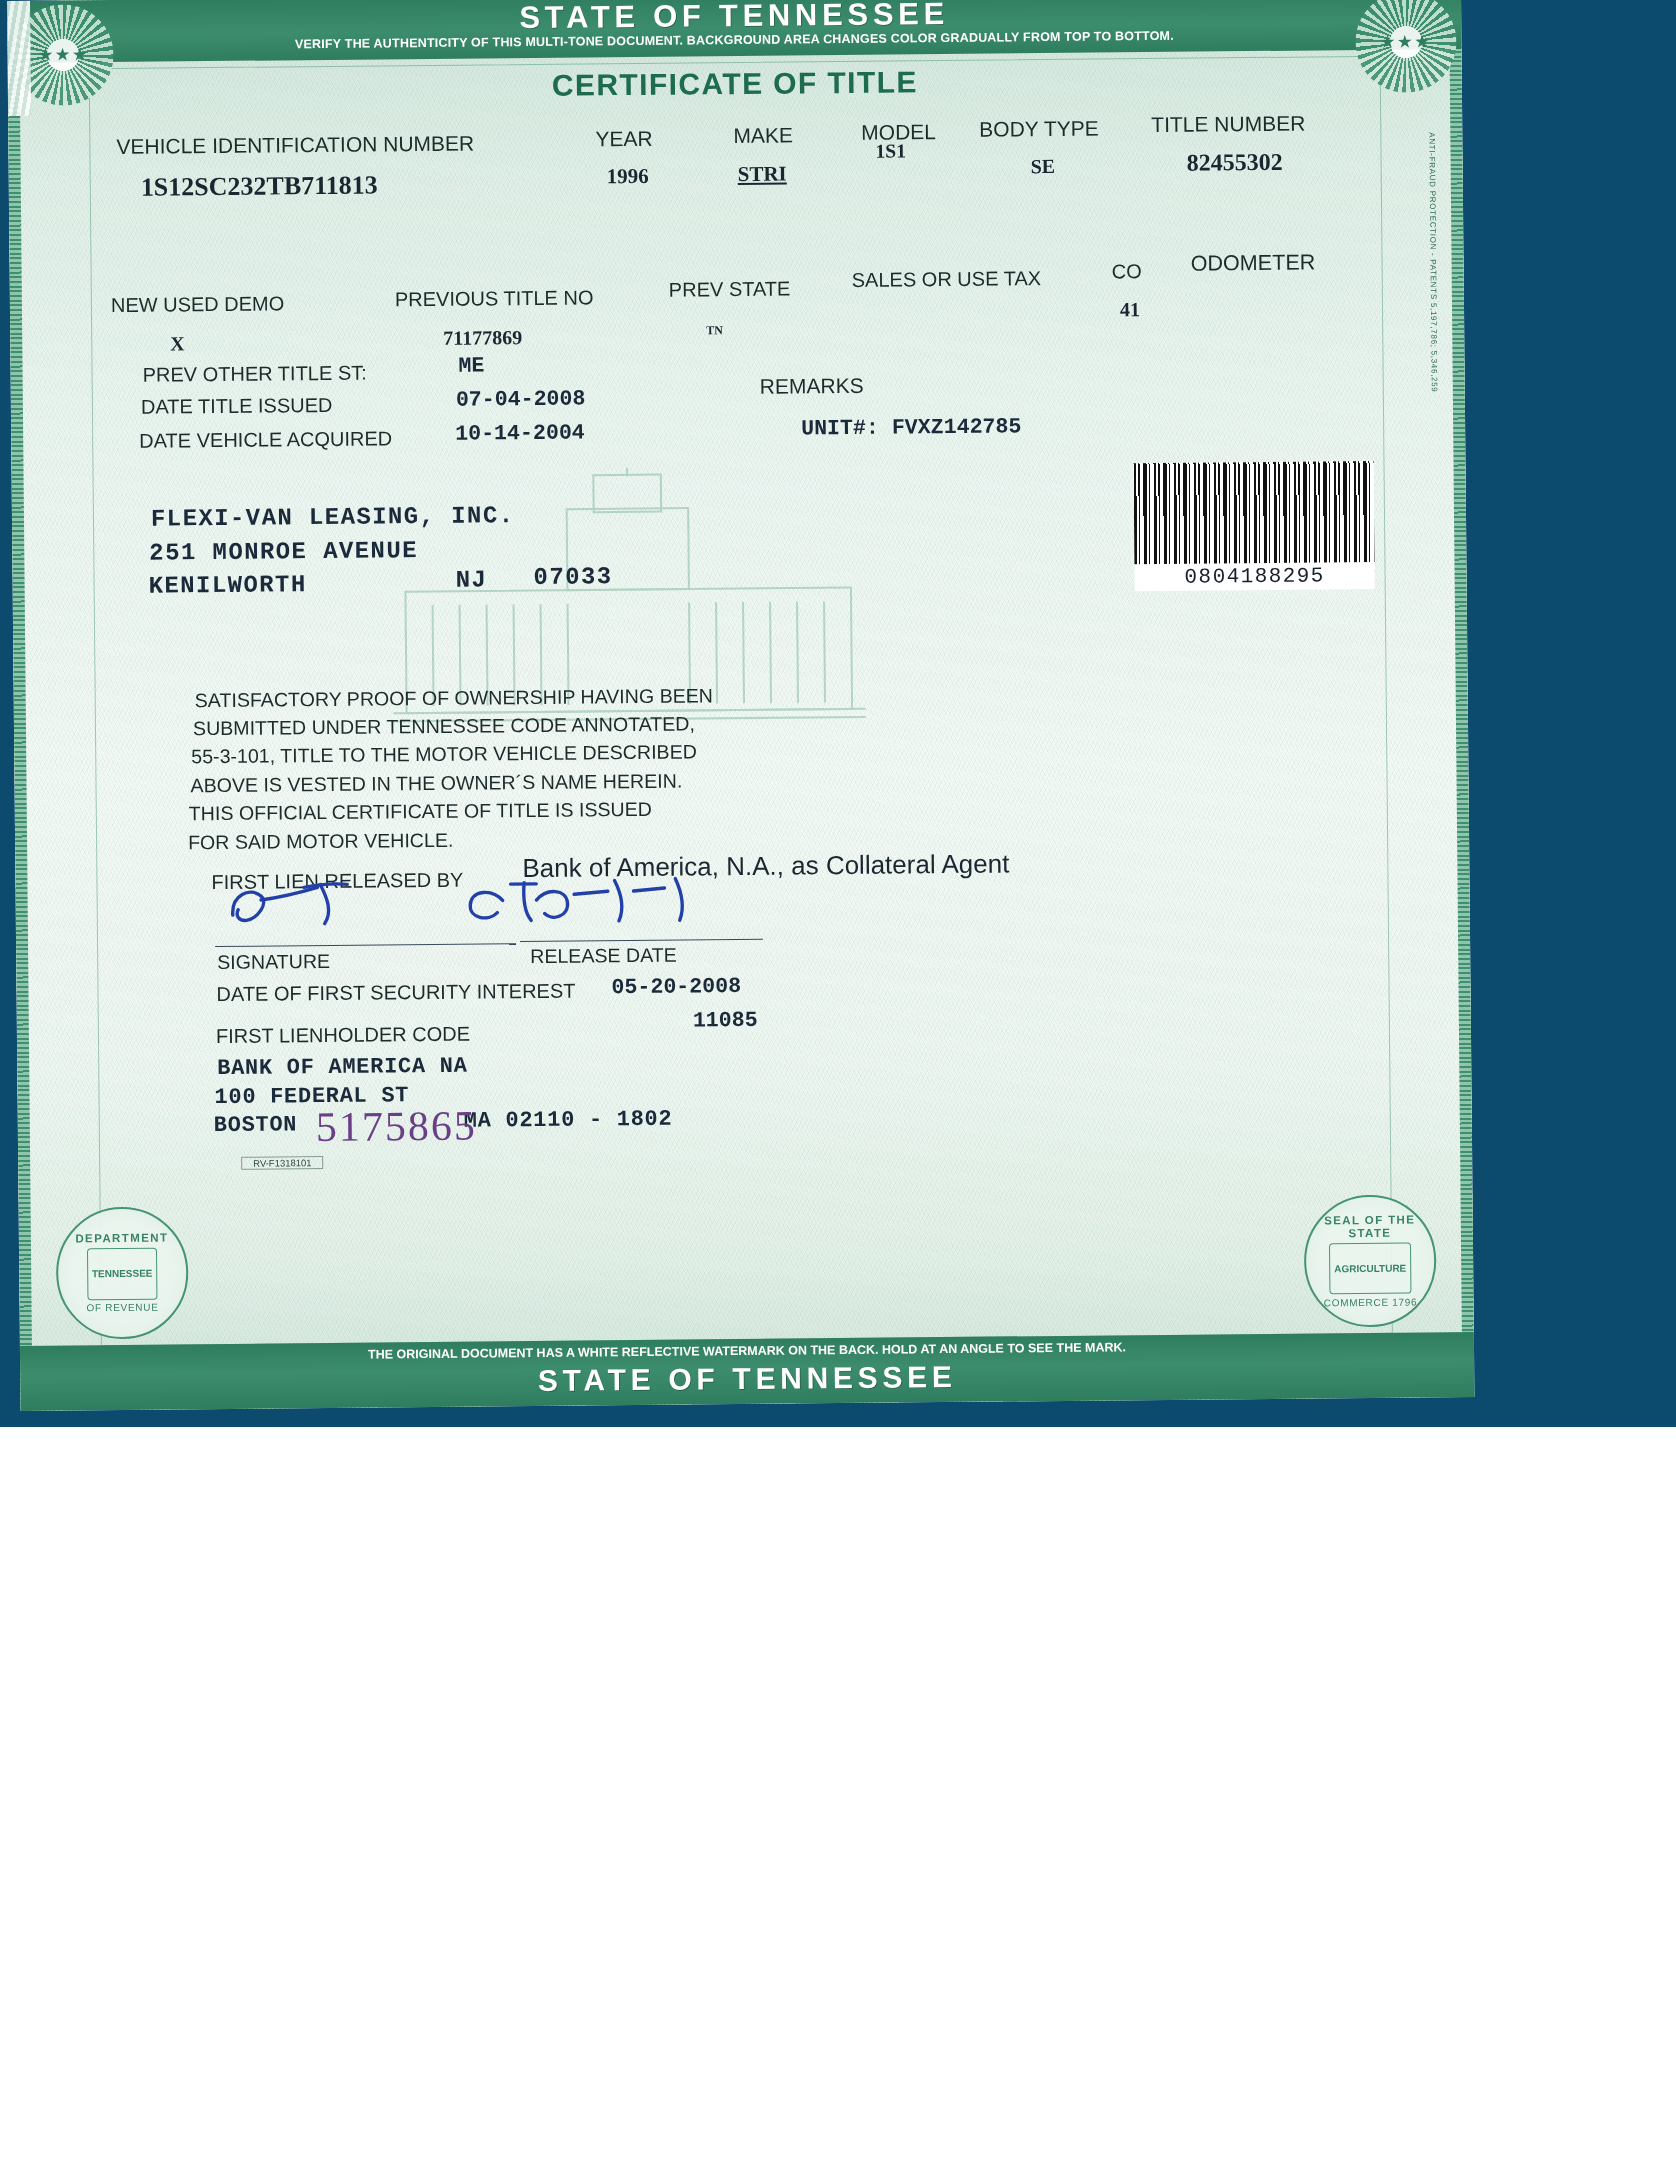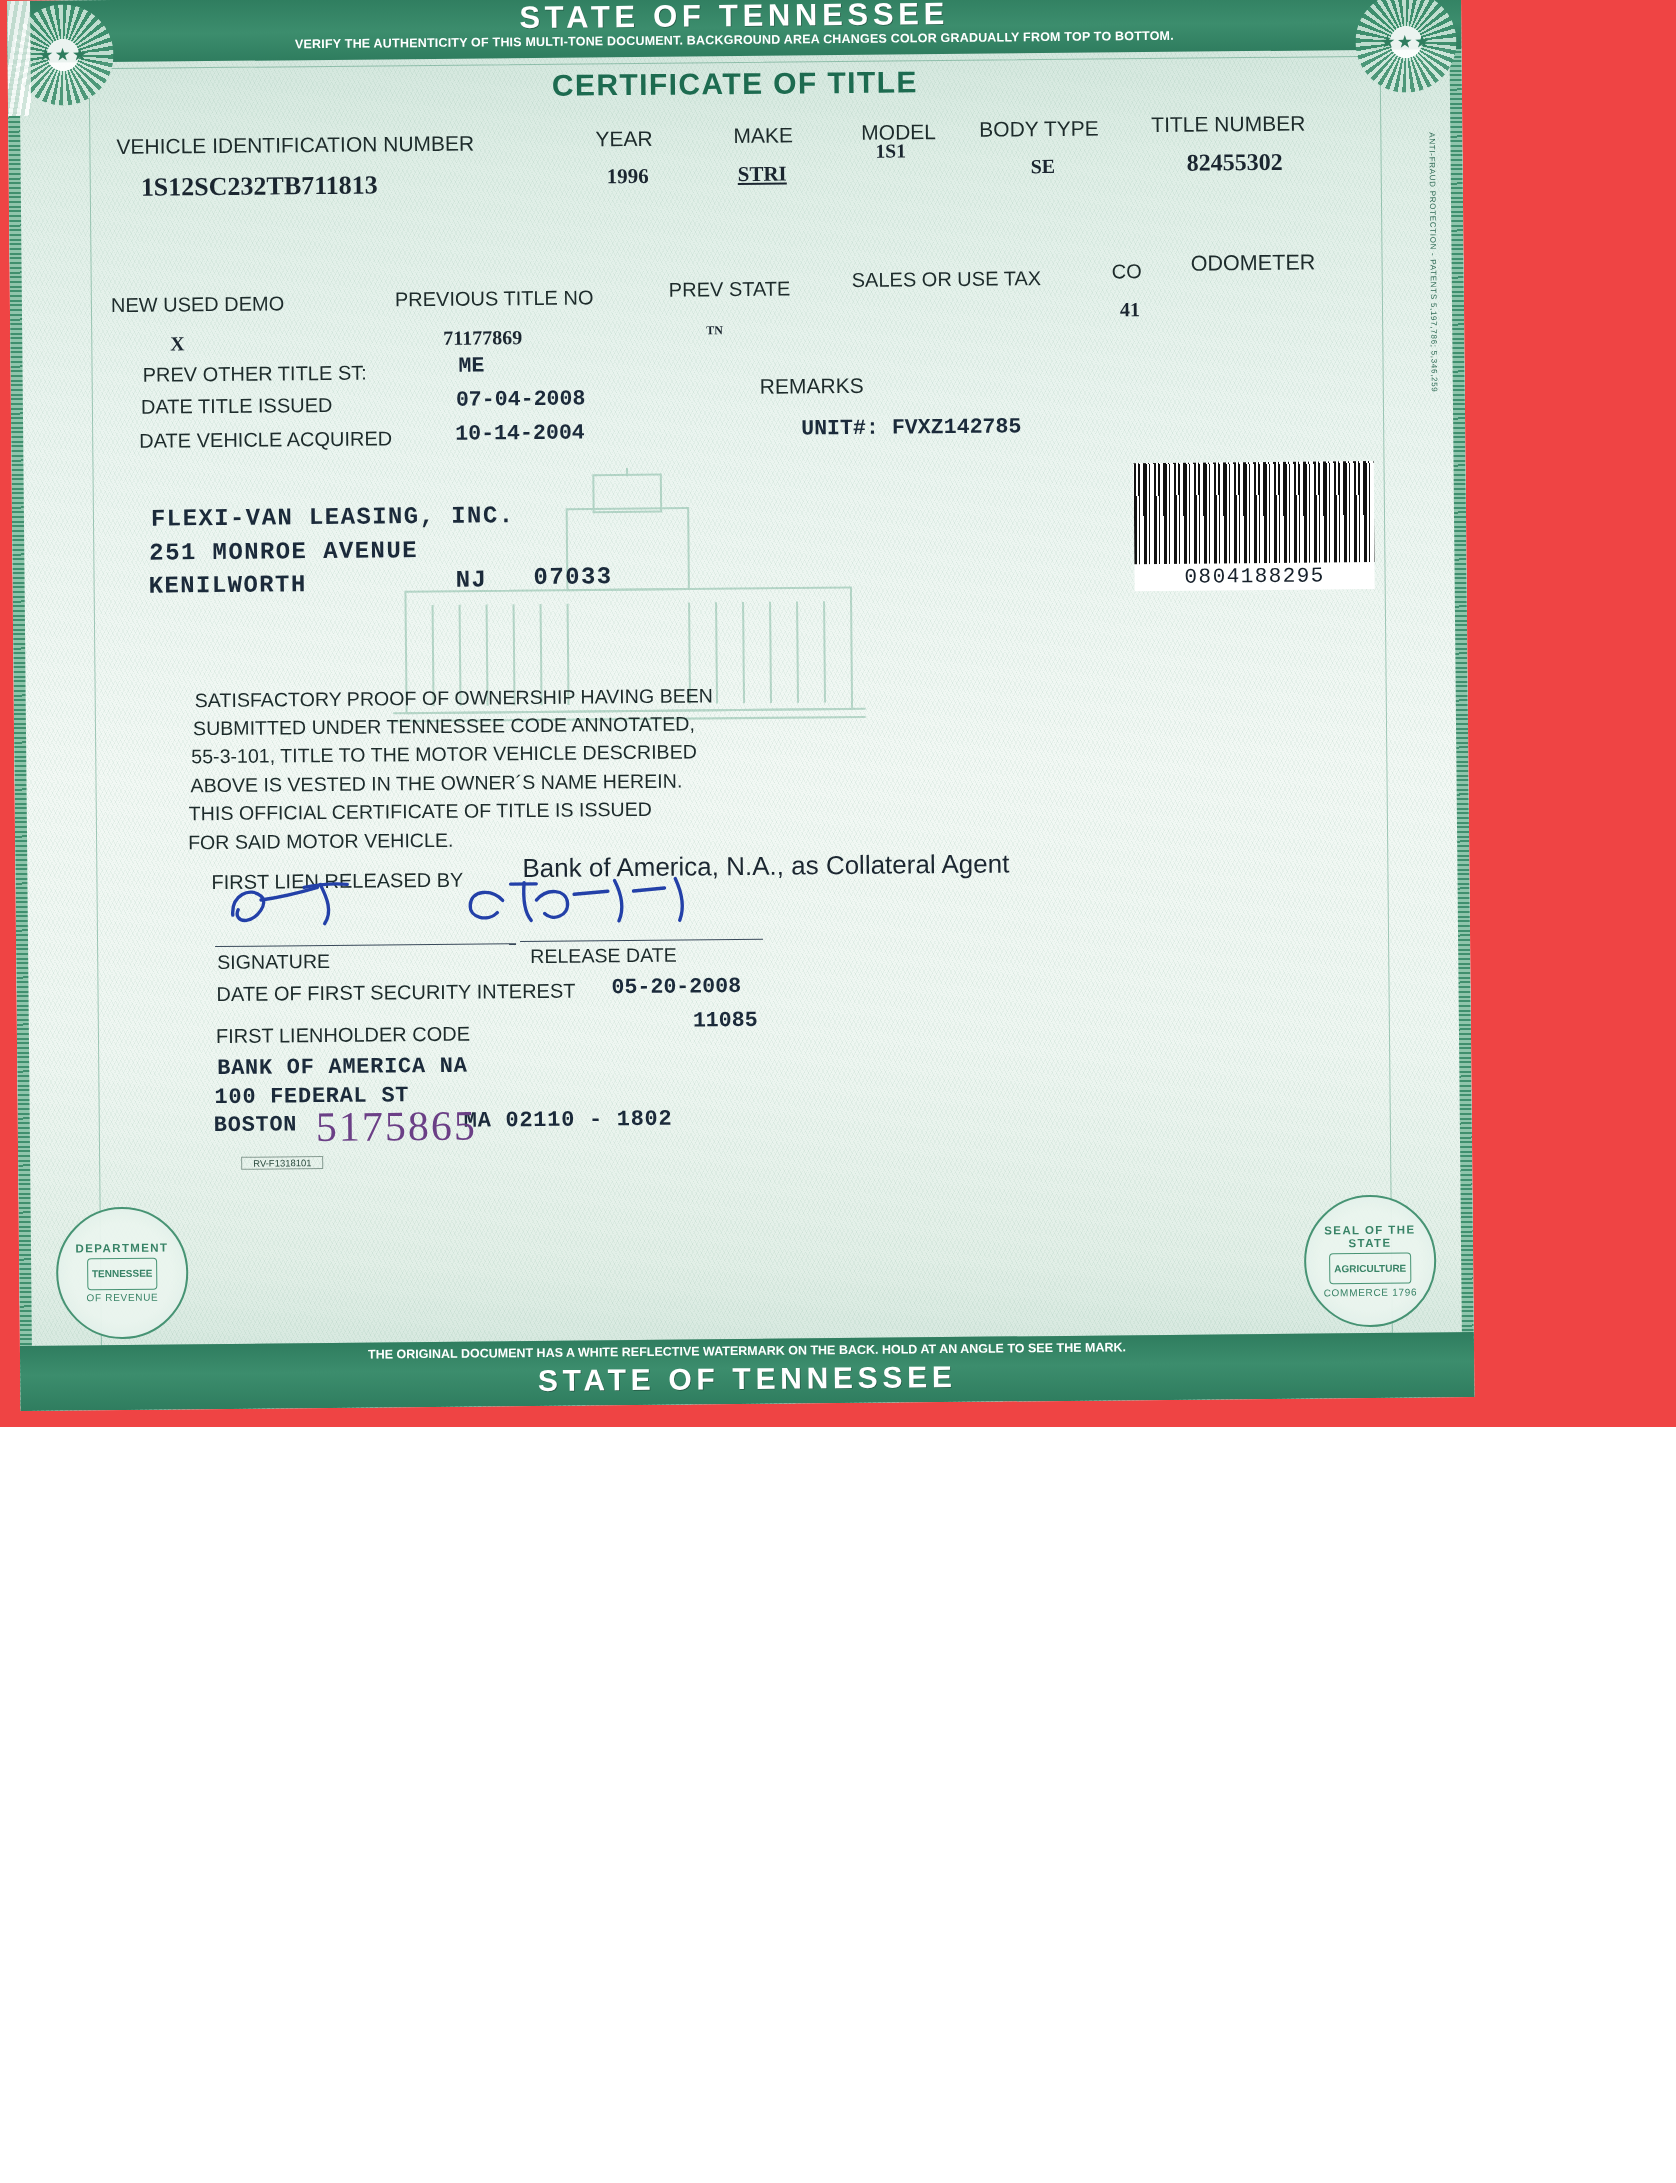--- a/index.html
+++ b/index.html
@@ -15,21 +15,21 @@
     position: relative;
   }
 
   
   #doc-area {
     position: absolute;
     left: 0;
     top: 0;
     width: 1677px;
     height: 1427px;
-    background: #ef4444;
+    background: #0c4a6e;
   }
 
   
   #certificate {
     position: absolute;
     left: 6.8px;
     top: 1.4px;
     width: 1454px;
     height: 1410px;
     transform: rotate(-0.55deg);
@@ -171,21 +171,21 @@
     display: flex; flex-direction: column;
     align-items: center; justify-content: center;
     color: #2f7d5f;
     text-align: center;
     line-height: 1.15;
     opacity: 0.95;
   }
   .seal.bl { left: 37px; bottom: 71px; }
   .seal.br { right: 37px; bottom: 71px; }
   .seal .ring-top { font-size: 11.5px; letter-spacing: 1.4px; font-weight: bold; }
-  .seal .ring-mid { font-size: 10px; font-weight: bold; border:1.4px solid #3f8f6e; border-radius:4px; padding:9px 4px; margin:2.7px 0;}
+  .seal .ring-mid { font-size: 10px; font-weight: bold; border:1.4px solid #3f8f6e; border-radius:4px; padding:19px 4px; margin:2.7px 0;}
   .seal .ring-bot { font-size: 10px; letter-spacing: 0.7px; }
 
   
   #capitol-watermark {
     position: absolute;
     left: 352px; top: 473px;
     width: 527px; height: 270px;
     opacity: 0.35;
     pointer-events: none;
   }

